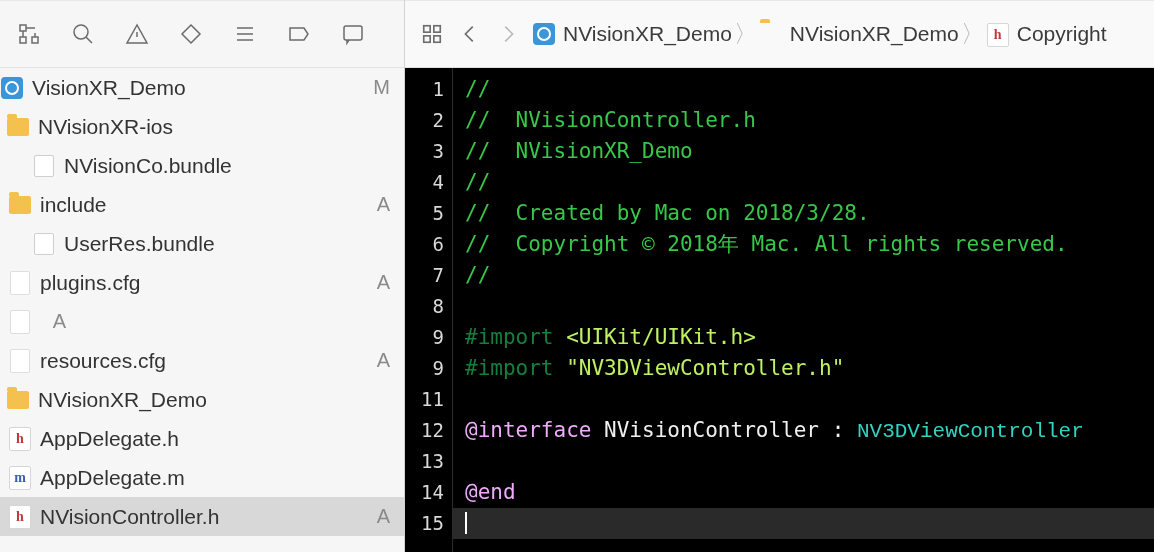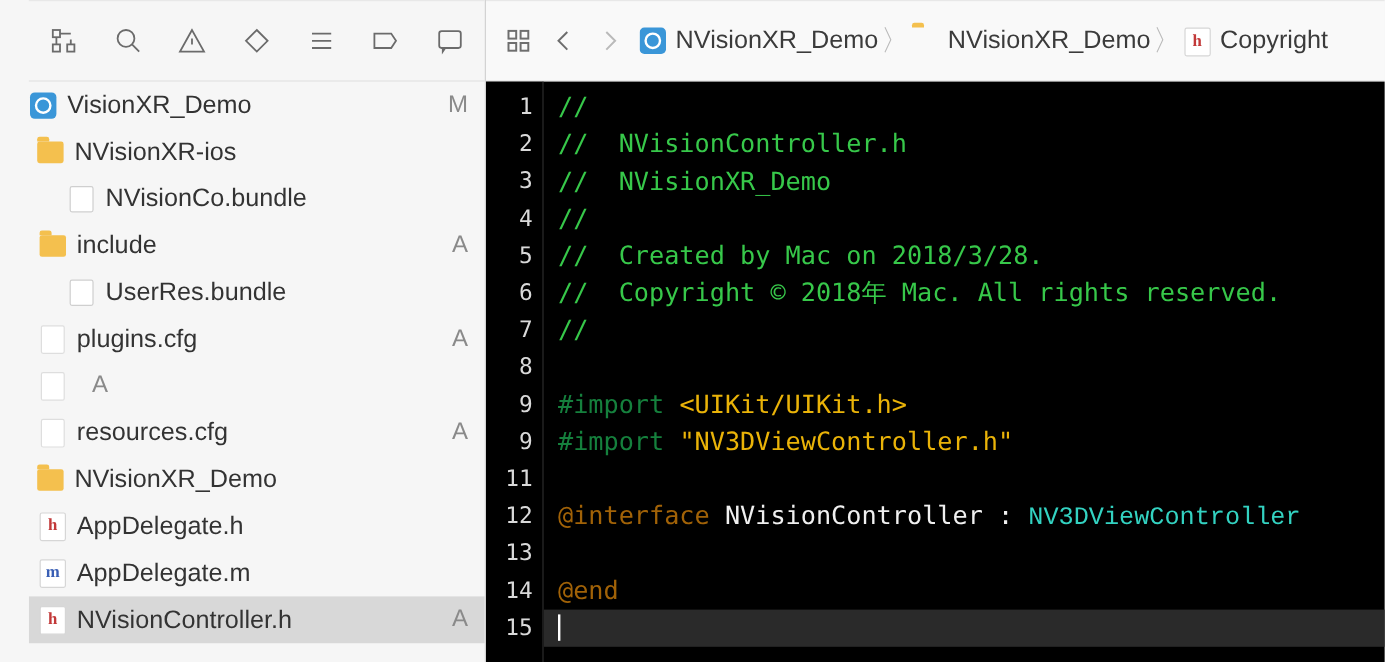--- a/index.html
+++ b/index.html
@@ -1,20 +1,20 @@
 <!DOCTYPE html>
 <html><head>
 <meta charset="utf-8">
 <style>
   * { box-sizing: border-box; margin: 0; padding: 0; }
   html, body { width: 1154px; height: 552px; font-family: "Helvetica Neue", -apple-system, sans-serif; background: #f0f0f0; overflow: hidden; }
   .root { display: flex; width: 100%; height: 100%; }
 
   
-  .sidebar { width: 405px; height: 100%; background: #f6f6f6; border-right: 1px solid #d3d3d3; display: flex; flex-direction: column; padding-left: 24px; }
+  .sidebar { width: 405px; height: 100%; background: #f6f6f6; border-right: 1px solid #d3d3d3; display: flex; flex-direction: column; }
   .sb-toolbar { height: 68px; display: flex; align-items: center; gap: 28px; padding: 0 16px; border-bottom: 1px solid #e2e2e2; border-top: 1px solid #e8e8e8; }
   .sb-toolbar .ticon { width: 26px; height: 26px; display: flex; align-items: center; justify-content: center; color: #6b6b6b; }
   .sb-toolbar svg { stroke: #6b6b6b; fill: none; stroke-width: 1.5; }
 
   .tree { flex: 1; overflow: auto; font-size: 21px; color: #333; }
   .row { display: flex; align-items: center; height: 39px; padding-right: 14px; }
   .row .ind { flex: 0 0 auto; }
   .row .fic { width: 24px; height: 24px; margin-right: 8px; display: flex; align-items: center; justify-content: center; flex: 0 0 auto; }
   .row .label { flex: 1; white-space: nowrap; overflow: hidden; text-overflow: ellipsis; }
   .row .status { color: #8a8a8a; font-size: 20px; width: 26px; text-align: right; }
@@ -36,22 +36,22 @@
   .chev { color:#b9b9b9; font-size:24px; padding:0 2px; }
   .crumb { display:flex; align-items:center; gap:8px; white-space:nowrap; }
   .crumb .fic { width:22px; height:22px; }
 
   .code-area { flex:1; display:flex; background:#000; overflow:hidden; }
   .gutter { width:48px; background:#000; border-right:1px solid #2b2b2b; text-align:right; padding:6px 8px 0 0; }
   .gutter div { color:#d9d9d9; font: 19px/31px Menlo, Monaco, monospace; }
   .code  { flex:1; padding:6px 0 0 12px; font: 21px/31px Menlo, Monaco, monospace; white-space: pre; color:#e8e8e8; overflow:hidden; position:relative; }
   .c-comment { color:#37c84a; }
   .c-pp      { color:#15803d; }
-  .c-str     { color:#eab308; }
-  .c-kw      { color:#a16207; }
+  .c-str     { color:#bef264; }
+  .c-kw      { color:#f0abfc; }
   .c-type    { color:#33d2c1;font-family:Liberation Mono, monospace; }
   .c-plain   { color:#f0f0f0; }
   .current-line { position:absolute; left:0; right:0; height:31px; background:#2a2a2a; z-index:0; }
   .code > div.line { position:relative; z-index:1; height:31px; }
   .cursor { display:inline-block; width:2px; height:22px; background:#fff; vertical-align:middle; margin-bottom:2px; }
 </style>
 </head>
 <body>
 
 <div class="root">

